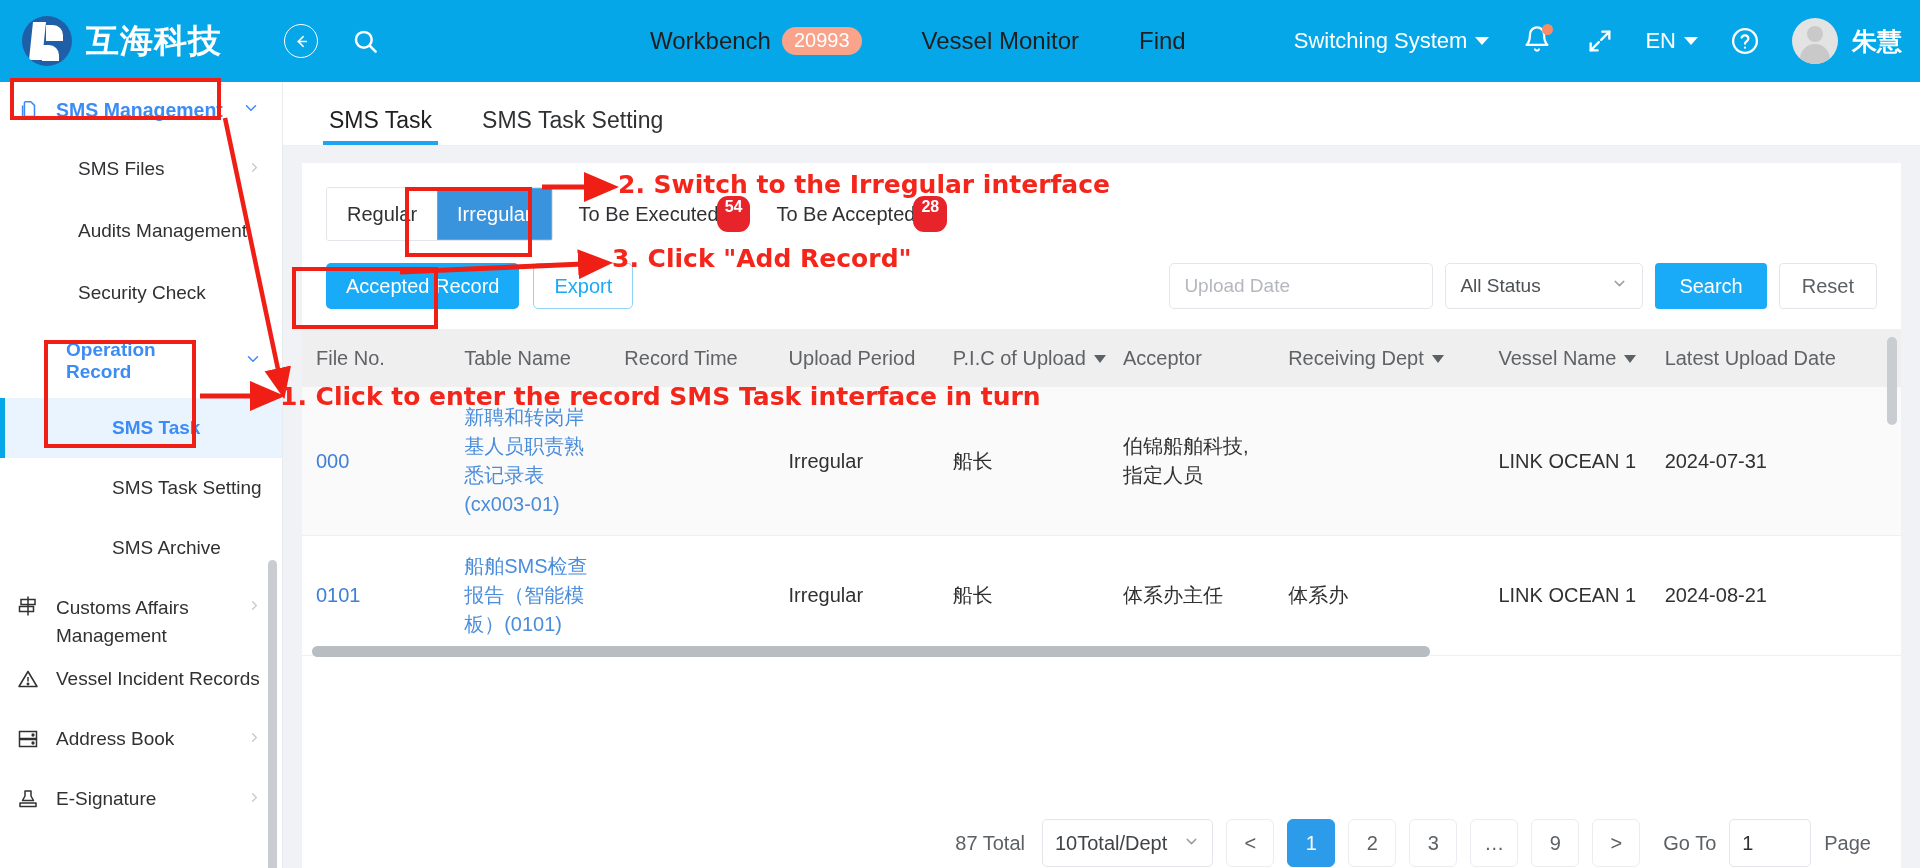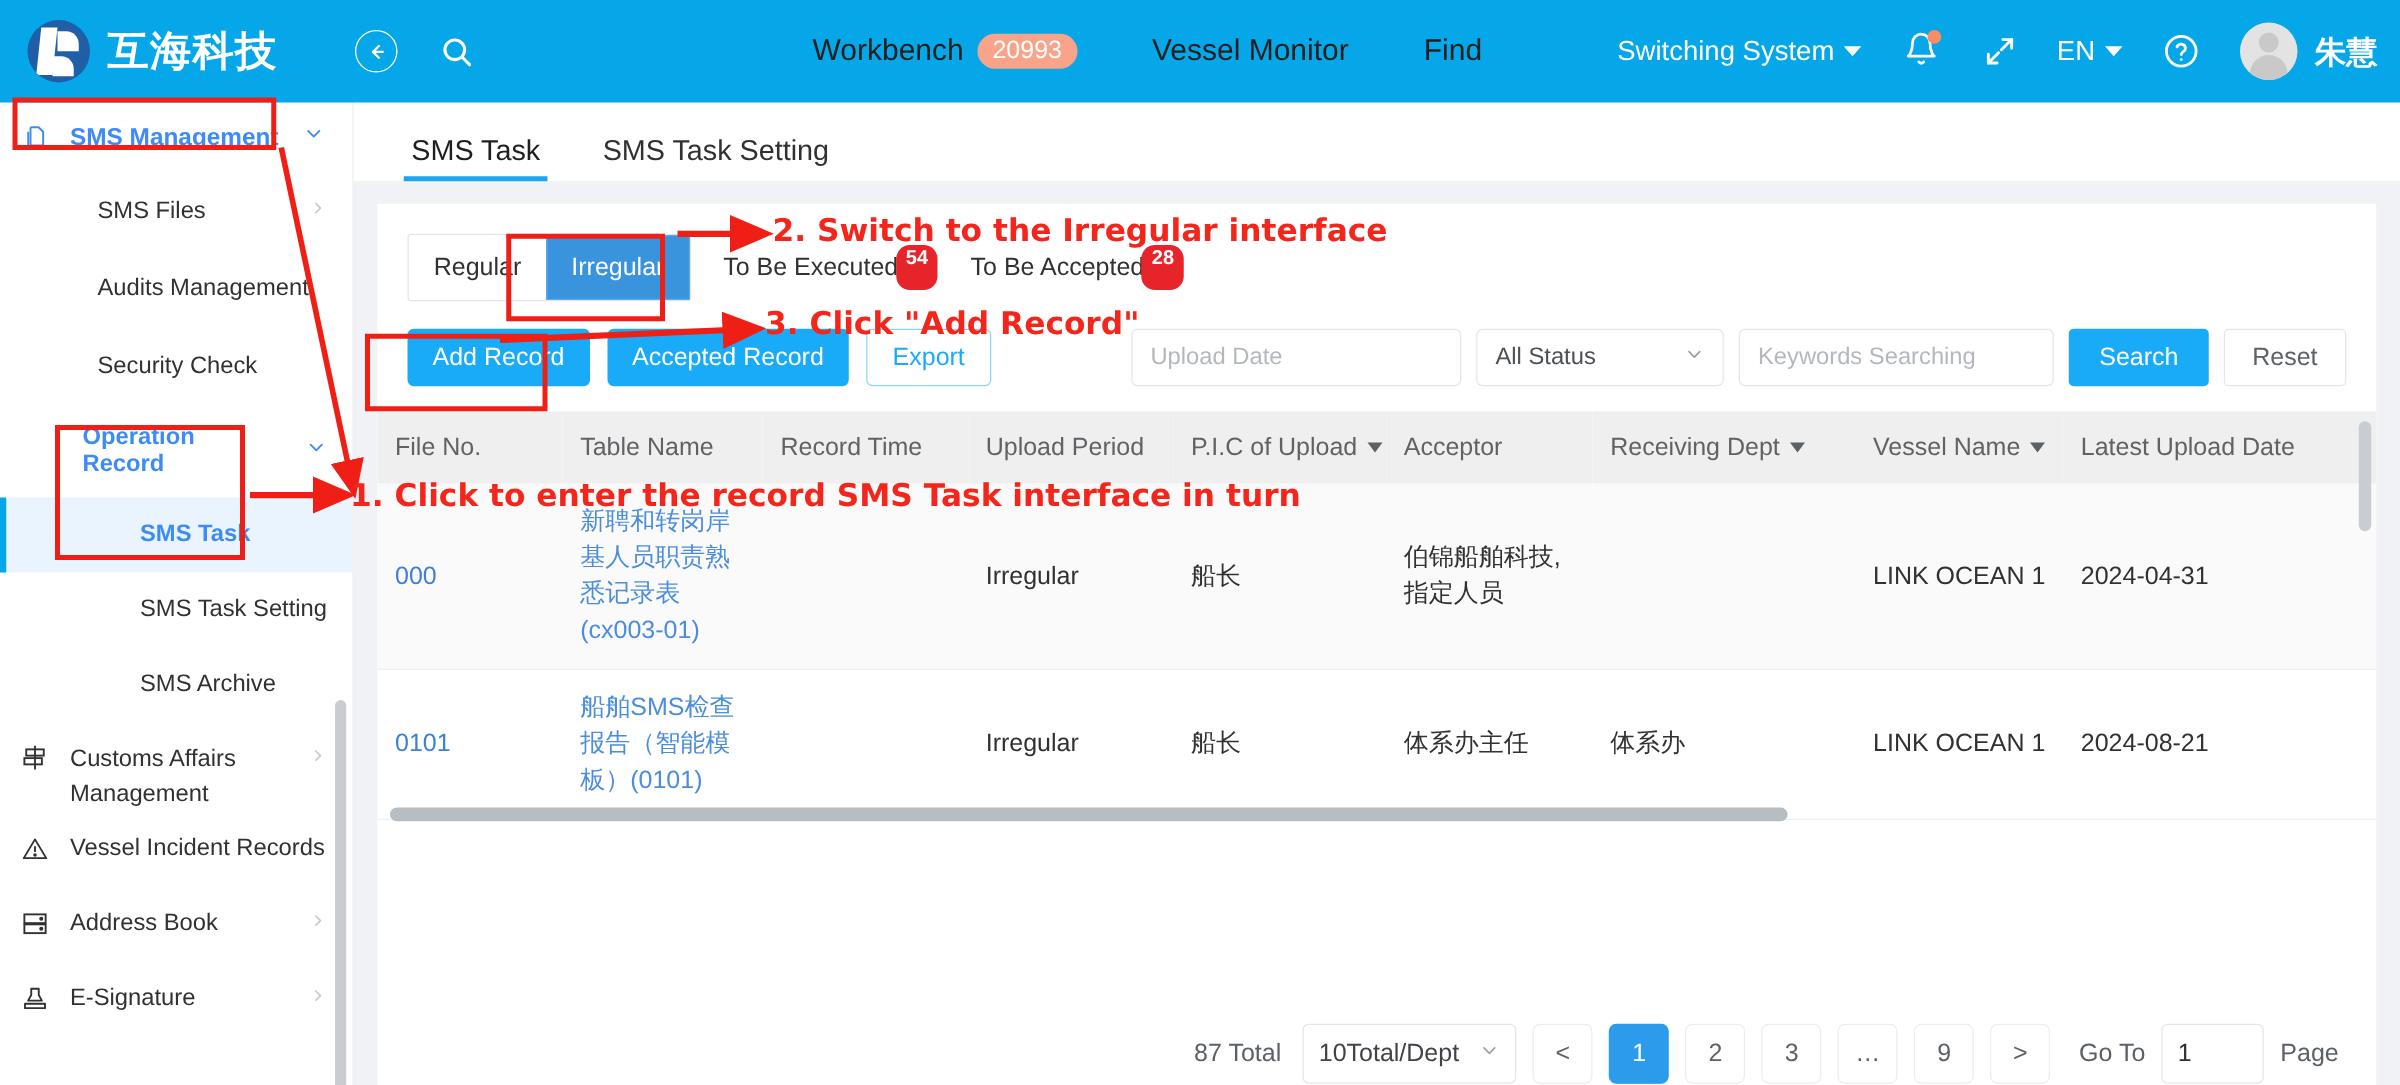--- a/index.html
+++ b/index.html
@@ -483,43 +483,37 @@
         <span class="cnt-badge">54</span>
       </div>
       <div class="counter-link">
         <span>To Be Accepted</span>
         <span class="cnt-badge">28</span>
       </div>
     </div>
 
     <div class="action-row">
       <div class="btn btn-primary" style="margin-right:14px;">
-        <span>Add Record</span>
-      </div>
-      <div class="btn btn-primary" style="margin-right:14px;">
         <span>Accepted Record</span>
       </div>
       <div class="btn btn-ghost">
         <span>Export</span>
       </div>
 
       <div class="right-filters">
         <div class="field" style="width:264px;">
           <span>Upload Date</span>
         </div>
         <div class="field sel" style="width:198px;">
           <span style="color:#4c5055;">All Status</span>
           <span>
             <svg width="17" height="17" viewBox="0 0 24 24" fill="none" stroke="#9aa0a6" stroke-width="2" stroke-linecap="round" stroke-linejoin="round">
                 <polyline points="6,9 12,15 18,9"></polyline>
               </svg>
           </span>
-        </div>
-        <div class="field" style="width:252px;">
-          <span>Keywords Searching</span>
         </div>
         <div class="search-btn2">
           <span>Search</span>
         </div>
         <div class="reset-btn">
           <span>Reset</span>
         </div>
       </div>
     </div>
 
@@ -552,21 +546,21 @@
         <tbody>
           <tr class="alt">
             <td class="fileno">000</td>
             <td class="link">新聘和转岗岸基人员职责熟悉记录表 (cx003-01)</td>
             <td></td>
             <td>Irregular</td>
             <td>船长</td>
             <td>伯锦船舶科技,指定人员</td>
             <td></td>
             <td>LINK OCEAN 1</td>
-            <td>2024-04-31</td>
+            <td>2024-07-31</td>
           </tr>
           <tr>
             <td class="fileno">0101</td>
             <td class="link">船舶SMS检查报告（智能模板）(0101)</td>
             <td></td>
             <td>Irregular</td>
             <td>船长</td>
             <td>体系办主任</td>
             <td>体系办</td>
             <td>LINK OCEAN 1</td>

